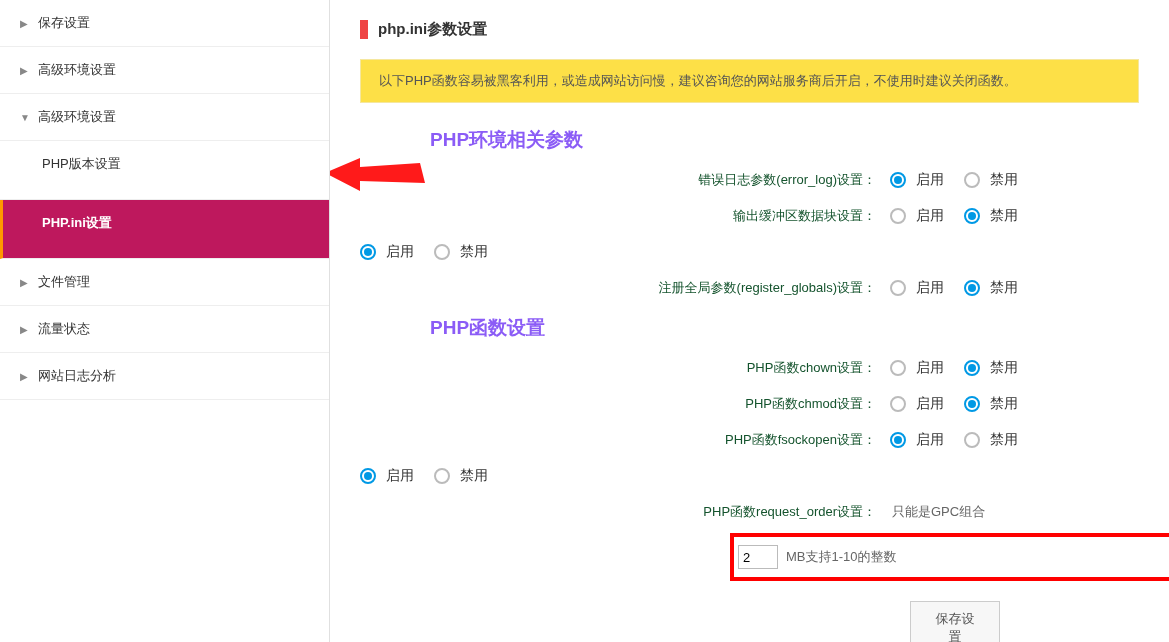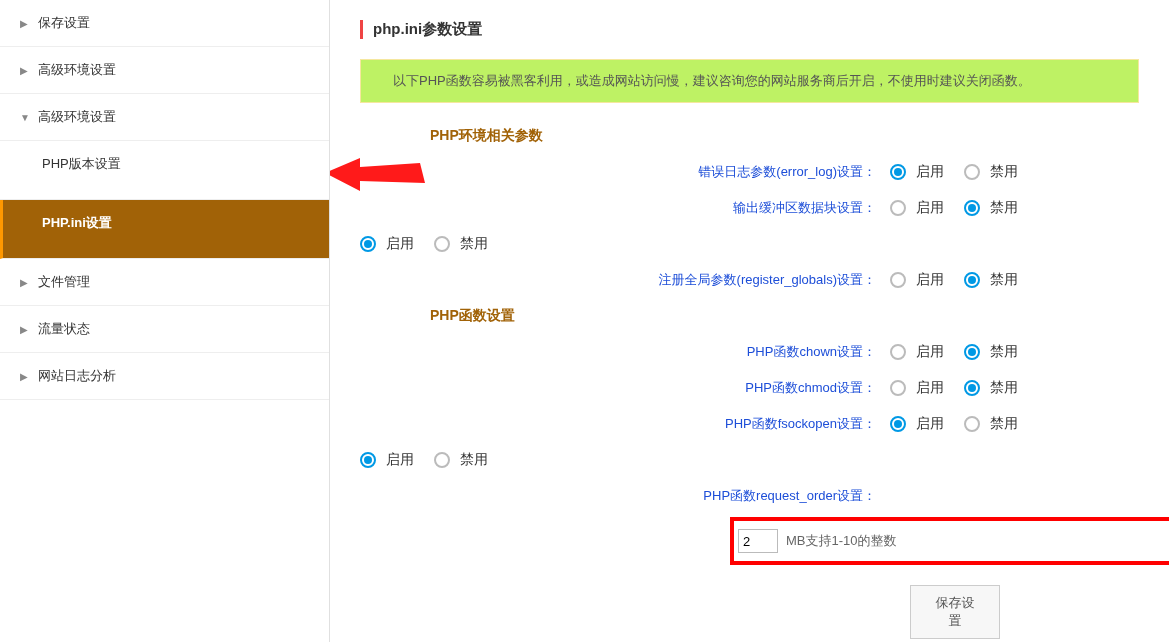--- a/index.html
+++ b/index.html
@@ -4,30 +4,30 @@
 <style>
 * { box-sizing: border-box; margin: 0; padding: 0; }
 body { font-family: "Microsoft YaHei", Arial, sans-serif; font-size: 13px; color: #333; background: #fff; }
 .container { display: flex; width: 1169px; height: 642px; }
 
 
 .sidebar { width: 330px; border-right: 1px solid #e0e0e0; background: #fff; }
 .nav-item { display: flex; align-items: center; padding: 14px 20px; border-bottom: 1px solid #eee; cursor: pointer; color: #333; }
 .nav-item .caret { margin-right: 8px; font-size: 10px; color: #888; display: inline-block; width: 10px; }
 .nav-sub { padding: 14px 20px 26px 42px; border-bottom: 1px solid #eee; color: #333; cursor: pointer; }
-.nav-sub.active { background: #a16207; color: #fff; border-left: 3px solid #ff9800; padding-left: 39px; font-weight: bold; }
+.nav-sub.active { background: #be185d; color: #fff; border-left: 3px solid #ff9800; padding-left: 39px; font-weight: bold; }
 
 
 .main { flex: 1; padding: 20px 30px; position: relative; overflow: hidden; }
-.page-title { border-left: 3px solid #ef4444; padding-left: 10px; font-size: 15px; font-weight: bold; margin-bottom: 20px; color: #333; }
-.warning { background: #bef264; border: 1px solid #f5e79e; padding: 12px 32px; font-size: 13px; color: #555; margin-bottom: 24px; }
-.section-title { font-size: 14px; font-weight: bold; margin: 18px 0 18px 70px; color: #a16207; }
+.page-title { border-left: 8px solid #ef4444; padding-left: 10px; font-size: 15px; font-weight: bold; margin-bottom: 20px; color: #333; }
+.warning { background: #fde047; border: 1px solid #f5e79e; padding: 12px 18px; font-size: 13px; color: #555; margin-bottom: 24px; }
+.section-title { font-size: 19px; font-weight: bold; margin: 18px 0 18px 70px; color: #8b5cf6; }
 
 .form-row { display: flex; align-items: center; margin-bottom: 18px; }
-.form-label { width: 530px; text-align: right; padding-right: 14px; color: #1d4ed8; font-size: 13px; }
+.form-label { width: 530px; text-align: right; padding-right: 14px; color: #14532d; font-size: 13px; }
 .form-controls { display: flex; align-items: center; gap: 6px; }
 
 .radio { width: 16px; height: 16px; border: 2px solid #bbb; border-radius: 50%; display: inline-flex; align-items: center; justify-content: center; cursor: pointer; margin-right: 4px; }
 .radio.checked { border-color: #0099e5; }
 .radio.checked::after { content: ""; width: 8px; height: 8px; background: #0099e5; border-radius: 50%; }
 .radio-label { margin-right: 14px; font-size: 14px; color: #333; }
 
 .text-input { width: 150px; height: 24px; border: 1px solid #bbb; padding: 2px 4px; font-size: 13px; }
 .text-input.small { width: 40px; }
 .hint { color: #666; font-size: 13px; margin-left: 2px; }
@@ -161,20 +161,21 @@
             <span class="radio-label">启用</span>
             <span class="radio"></span>
             <span class="radio-label">禁用</span>
           </div>
         </div>
       </div>
 
     <div class="form-row">
       <div class="form-label">PHP函数request_order设置：</div>
       <div class="form-controls">
+        <span class="hint">只能是GPC组合</span>
       </div>
     </div>
 
     <div class="highlight-box">
       <div class="form-row" style="margin-bottom:0">
         <div class="form-controls">
           <input class="text-input small" value="2" style="">
           <span class="hint">MB支持1-10的整数</span>
         </div>
       </div>

